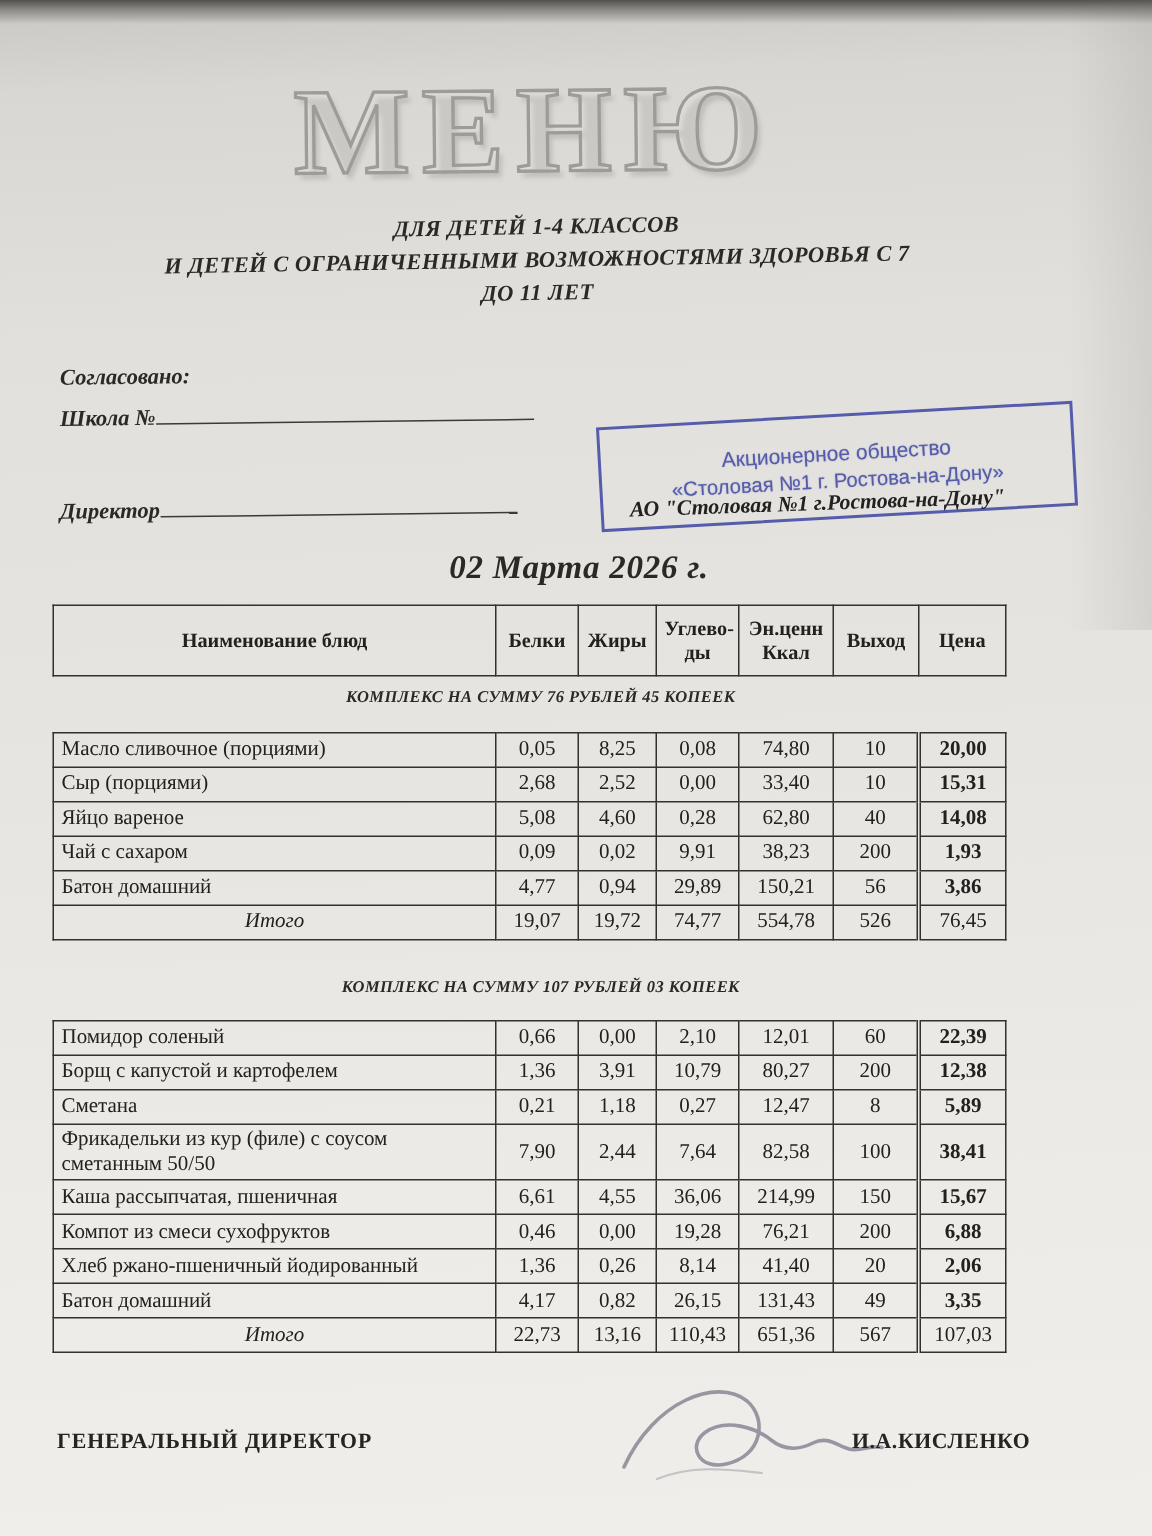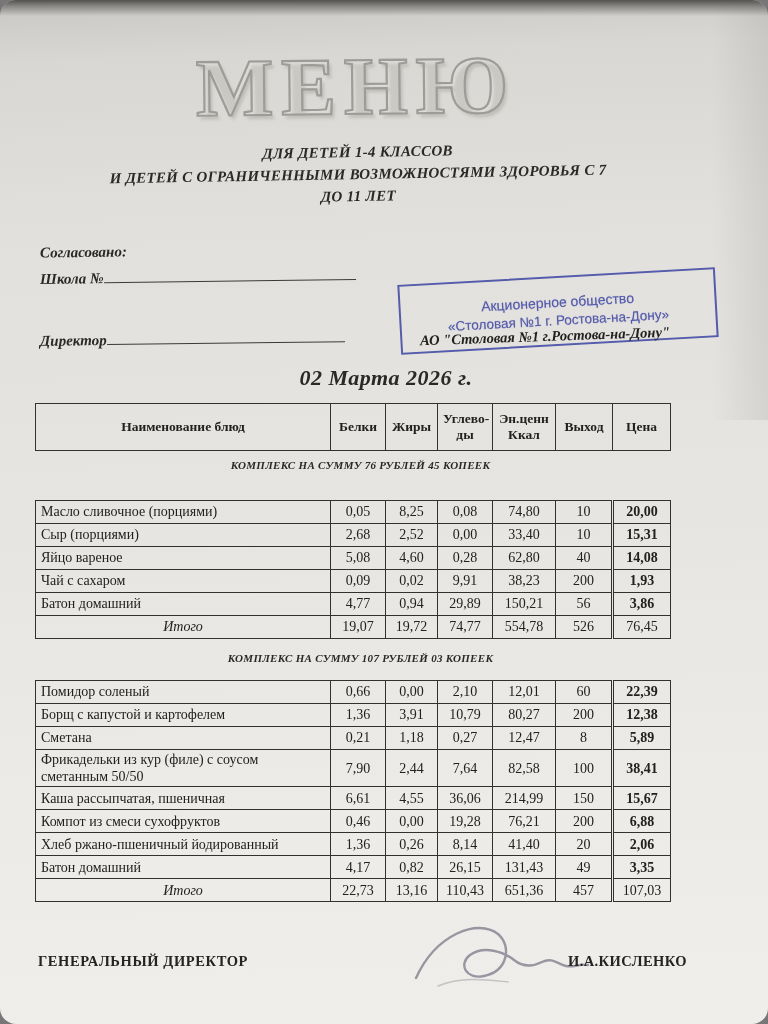--- a/index.html
+++ b/index.html
@@ -1,20 +1,19 @@
 <!DOCTYPE html>
 <html><head>
 <meta charset="utf-8">
 <style>
   html,body{margin:0;padding:0;background:#777;}
   .photo{
     position:relative;width:768px;height:1024px;overflow:hidden;
     font-family:"Liberation Serif","DejaVu Serif",serif;color:#2b2926;
     background:linear-gradient(178deg,#c9c7c3 0%,#d9d7d3 6%,#e2e0dc 22%,#e7e5e1 50%,#ecebe7 78%,#efeeea 100%);
-    border-radius:16px;
   }
   .photo-top-edge{
     position:absolute;top:0;left:0;right:0;height:16px;
     background:linear-gradient(180deg,#53514d 0%,#8b8985 40%,rgba(150,148,144,0) 100%);
   }
   .photo-right-shade{
     position:absolute;top:0;right:0;width:56px;height:420px;
     background:linear-gradient(90deg,rgba(110,108,104,0) 0%,rgba(110,108,104,.14) 100%);
   }
   .menu-title{
@@ -54,21 +53,21 @@
   .menu-table col.c3{width:55px;} .menu-table col.c4{width:63px;} .menu-table col.c5{width:57px;} .menu-table col.c6{width:58px;}
   .menu-table th,.menu-table td{border:1.6px solid #33312e;padding:1px 5px;line-height:1.22;vertical-align:middle;}
   .header-table{top:403px;}
   .header-table th{font-weight:bold;font-size:13.5px;height:44px;text-align:center;}
   .body-table td{height:20px;}
   .body-table td.name{text-align:left;}
   .body-table td.num{text-align:center;}
   .body-table td.price{font-weight:bold;border-left:3px double #33312e;}
   .body-table tr.total td{font-weight:normal;text-align:center;}
   .body-table tr.total td.name{font-style:italic;}
-  .table1{top:488px;margin-top:12px;} .table2{top:680px;}
+  .table1{top:488px;} .table2{top:680px;}
   .section-title{position:absolute;left:43px;width:635px;text-align:center;font-weight:bold;font-style:italic;font-size:11px;letter-spacing:.3px;}
   .st1{top:459px;} .st2{top:652px;}
   .footer-label{position:absolute;left:38px;font-size:14.5px;font-weight:bold;letter-spacing:.6px;color:#262422;}
   .fl1{top:953px;} .fl2{top:1042px;}
   .sign-name{position:absolute;left:568px;top:953px;font-size:14.5px;font-weight:bold;letter-spacing:.4px;color:#262422;}
   .sig-svg{position:absolute;left:408px;top:916px;}
 </style>
 </head>
 <body>
 
@@ -275,21 +274,21 @@
           <td class="num">131,43</td>
           <td class="num">49</td>
           <td class="num price">3,35</td>
         </tr>
         <tr class="total">
           <td class="name">Итого</td>
           <td class="num">22,73</td>
           <td class="num">13,16</td>
           <td class="num">110,43</td>
           <td class="num">651,36</td>
-          <td class="num">457</td>
+          <td class="num">567</td>
           <td class="num price">107,03</td>
         </tr>
       </tbody>
   </table>
 
   <div class="footer-label fl1">ГЕНЕРАЛЬНЫЙ ДИРЕКТОР</div>
   <svg class="sig-svg" width="185" height="78" viewBox="0 0 185 78">
     <path d="M8 62 C 28 18, 70 2, 90 18 C 104 30, 100 55, 76 60 C 58 64, 50 48, 62 39 C 76 29, 96 36, 106 44 C 116 52, 126 50, 134 46 C 144 41, 150 48, 158 50 C 166 52, 172 47, 180 49" fill="none" stroke="#8e8c98" stroke-width="2.4" stroke-linecap="round" opacity="0.9"></path>
     <path d="M30 70 C 55 60, 80 64, 100 66" fill="none" stroke="#9a98a2" stroke-width="1.4" stroke-linecap="round" opacity="0.5"></path>
   </svg>

